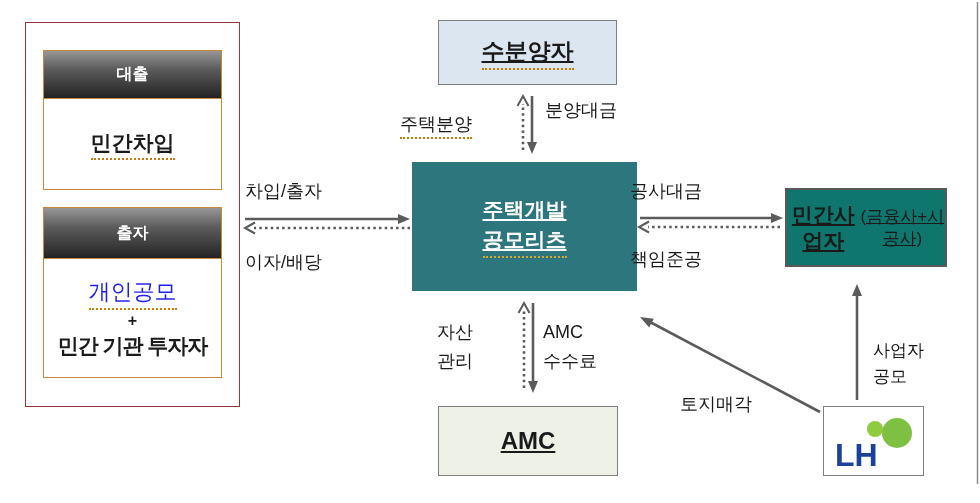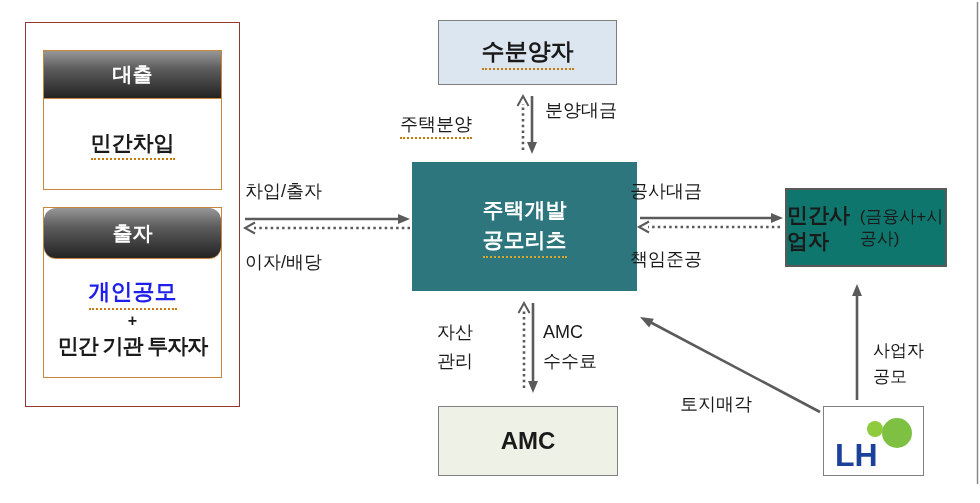--- a/index.html
+++ b/index.html
@@ -9,32 +9,32 @@
   }
   .abs{position:absolute;box-sizing:border-box;}
   
   .outer-panel{left:25px;top:22px;width:215px;height:385px;border:1.5px solid #953735;background:#ffffff;}
   .group-box{left:43px;width:179px;border:1px solid #C9873B;background:#ffffff;}
   .group-box.loan{top:50px;height:140px;}
   .group-box.equity{top:207px;height:171px;}
   .group-hdr{
     display:flex;align-items:center;justify-content:center;
     background:linear-gradient(180deg,#979797 0%,#5c5c5c 38%,#232323 100%);
-    color:#ffffff;font-weight:bold;font-size:20px;border-bottom:1px solid #C9873B;
+    color:#ffffff;font-weight:bold;font-size:16px;border-bottom:1px solid #C9873B;
   }
   .loan .group-hdr{height:47px;}
-  .equity .group-hdr{height:50px;border-radius:12px;}
+  .equity .group-hdr{height:50px;}
   .group-body{display:flex;flex-direction:column;align-items:center;justify-content:center;}
   .loan .group-body{height:90px;font-size:21px;font-weight:bold;}
   .equity .group-body{height:118px;}
-  .public-line{font-size:22px;font-weight:bold;color:#1F1FEB;}
+  .public-line{font-size:22px;font-weight:normal;color:#1F1FEB;}
   .plus-line{font-size:16px;font-weight:bold;margin:2px 0;}
   .inst-line{font-size:21px;font-weight:bold;letter-spacing:-1px;}
   
-  .node{display:flex;align-items:center;justify-content:center;}
+  .node{display:flex;align-items:center;justify-content:center;text-align:center;text-decoration:underline;}
   .buyers{left:438px;top:20px;width:179px;height:65px;background:#DCE6F1;border:1.5px solid #7F7F7F;font-size:23px;font-weight:bold;}
   .reits{left:412px;top:162px;width:225px;height:129px;background:#2E767D;color:#ffffff;font-size:21px;font-weight:bold;flex-direction:column;line-height:30px;}
   .operator{left:785px;top:188px;width:162px;height:79px;background:#0f766e;border:2px solid #595959;}
   .operator .op-line1{font-size:21px;font-weight:bold;line-height:26px;}
   .operator .op-line2{font-size:17px;line-height:22px;}
   .amc-box{left:438px;top:406px;width:180px;height:70px;background:#EEF2E6;border:1px solid #808080;font-size:24px;font-weight:bold;}
   .lh-box{left:823px;top:406px;width:101px;height:70px;background:#ffffff;border:1.5px solid #808080;}
   
   .squiggle{display:inline-block;border-bottom:2px dotted #C9790A;padding-bottom:1px;}
   .squiggle-y{display:inline-block;border-bottom:2px dotted #D9A82B;padding-bottom:1px;}

